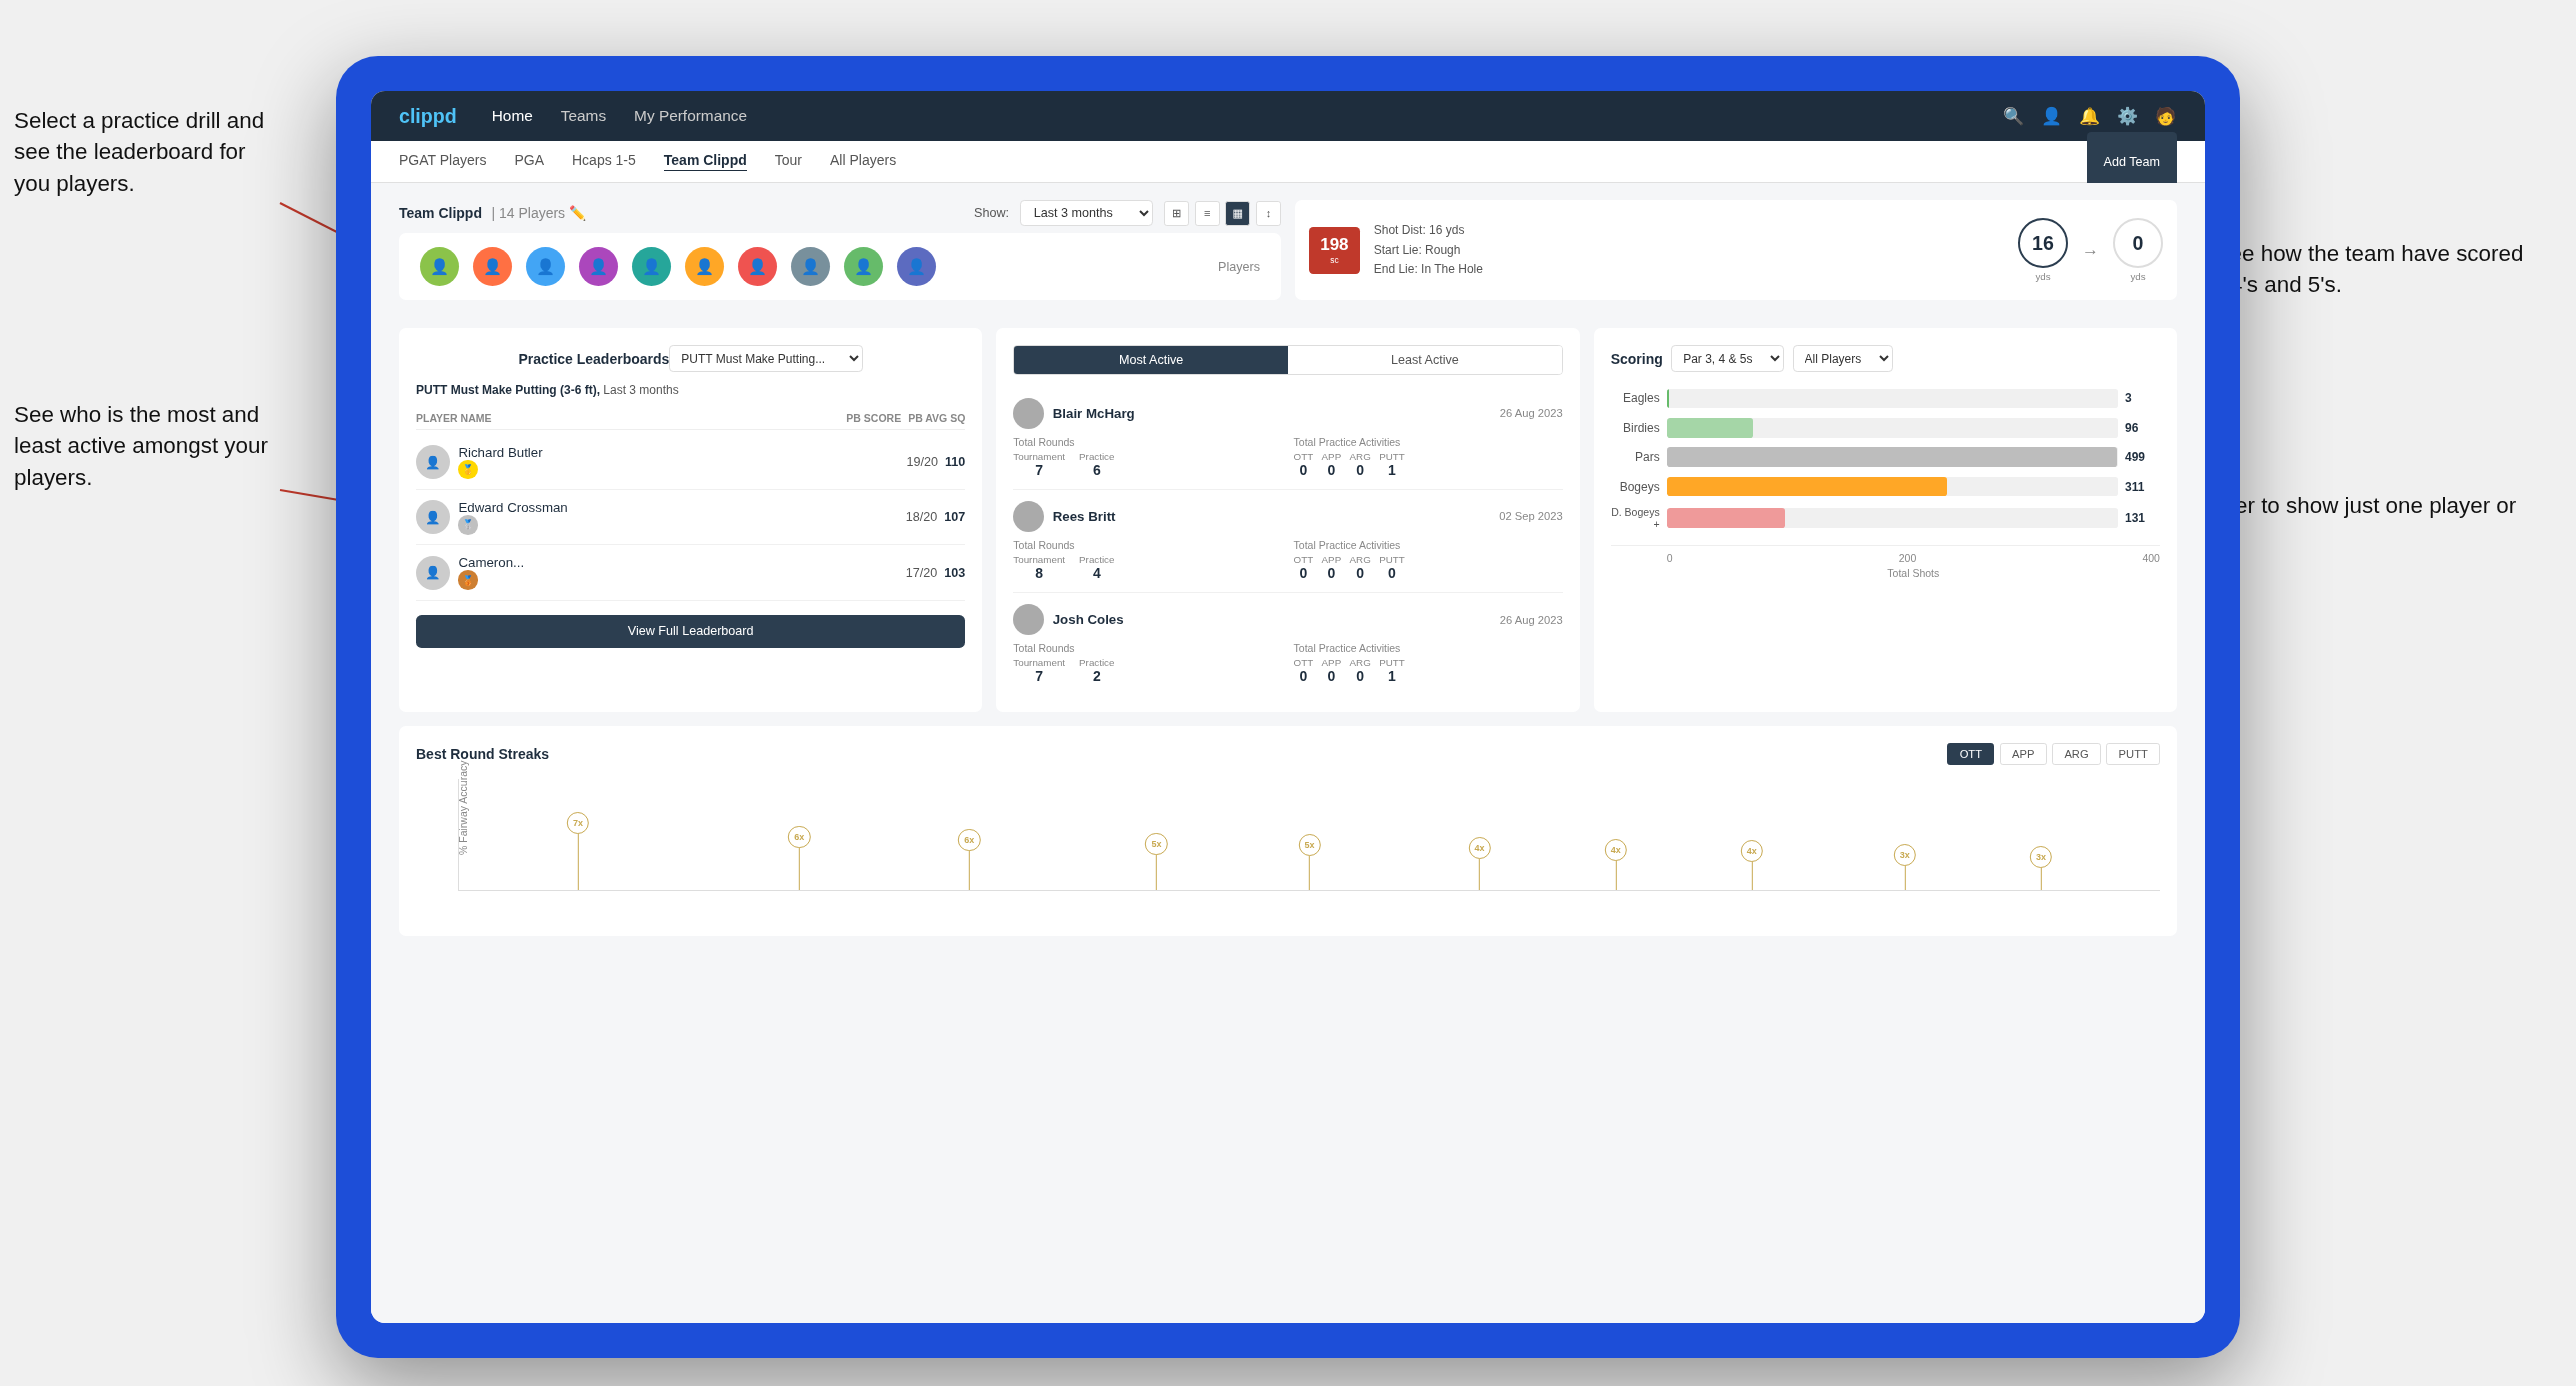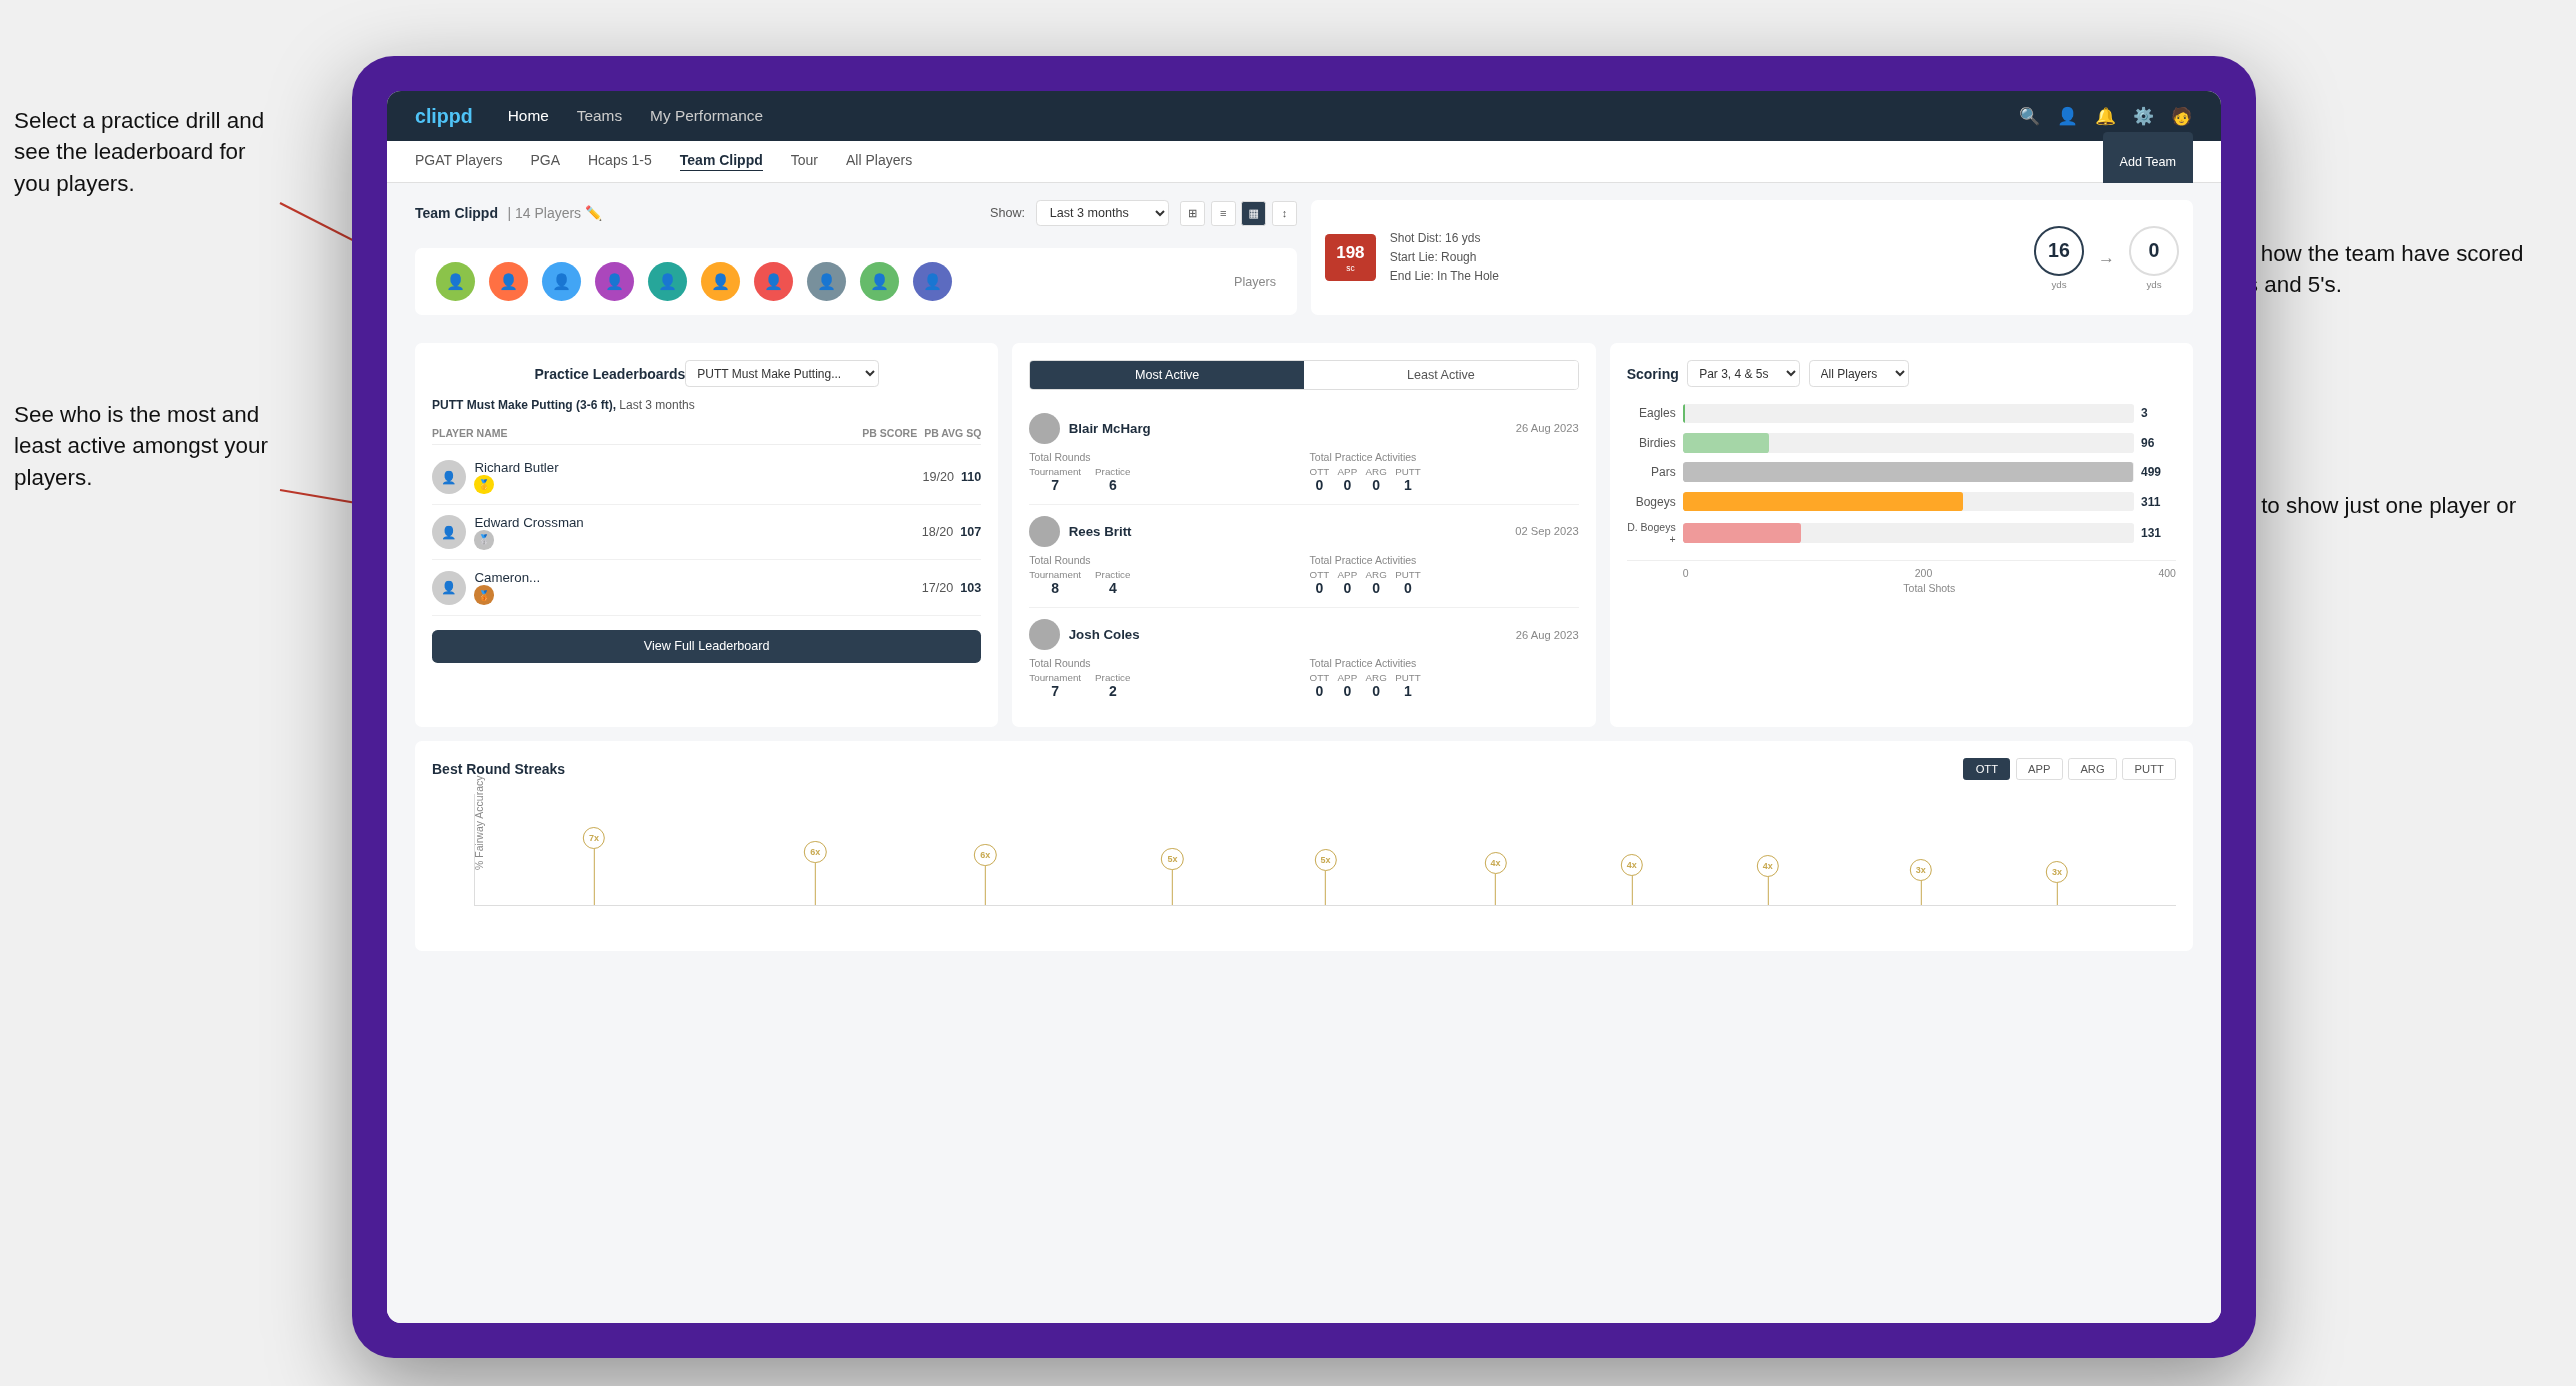--- a/index.html
+++ b/index.html
@@ -8,25 +8,25 @@
       font-family: -apple-system, BlinkMacSystemFont, 'Segoe UI', sans-serif;
       width: 2576px;
       height: 1386px;
       overflow: hidden;
       position: relative;
     }
 
     
     .tablet-frame {
       position: absolute;
-      left: 352px;
+      left: 336px;
       top: 56px;
       width: 1904px;
       height: 1302px;
-      background: #4c1d95;
+      background: #1d4ed8;
       border-radius: 42px;
       box-shadow: 0 28px 84px rgba(0,0,0,0.4);
       padding: 35px;
     }
     .tablet-screen {
       width: 100%;
       height: 100%;
       background: #fff;
       border-radius: 14px;
       overflow: hidden;
@@ -110,21 +110,21 @@
       overflow-y: auto;
       padding: 17px 28px;
       background: #f5f6f8;
     }
 
     
     .team-header {
       display: flex;
       align-items: center;
       justify-content: space-between;
-      margin-bottom: 22px;
+      margin-bottom: 7px;
     }
     .team-title {
       font-size: 14px;
       font-weight: 600;
       color: #1e2d3d;
     }
     .team-title span { color: #888; font-weight: 400; margin-left: 5.6px; }
     .show-controls {
       display: flex;
       align-items: center;

